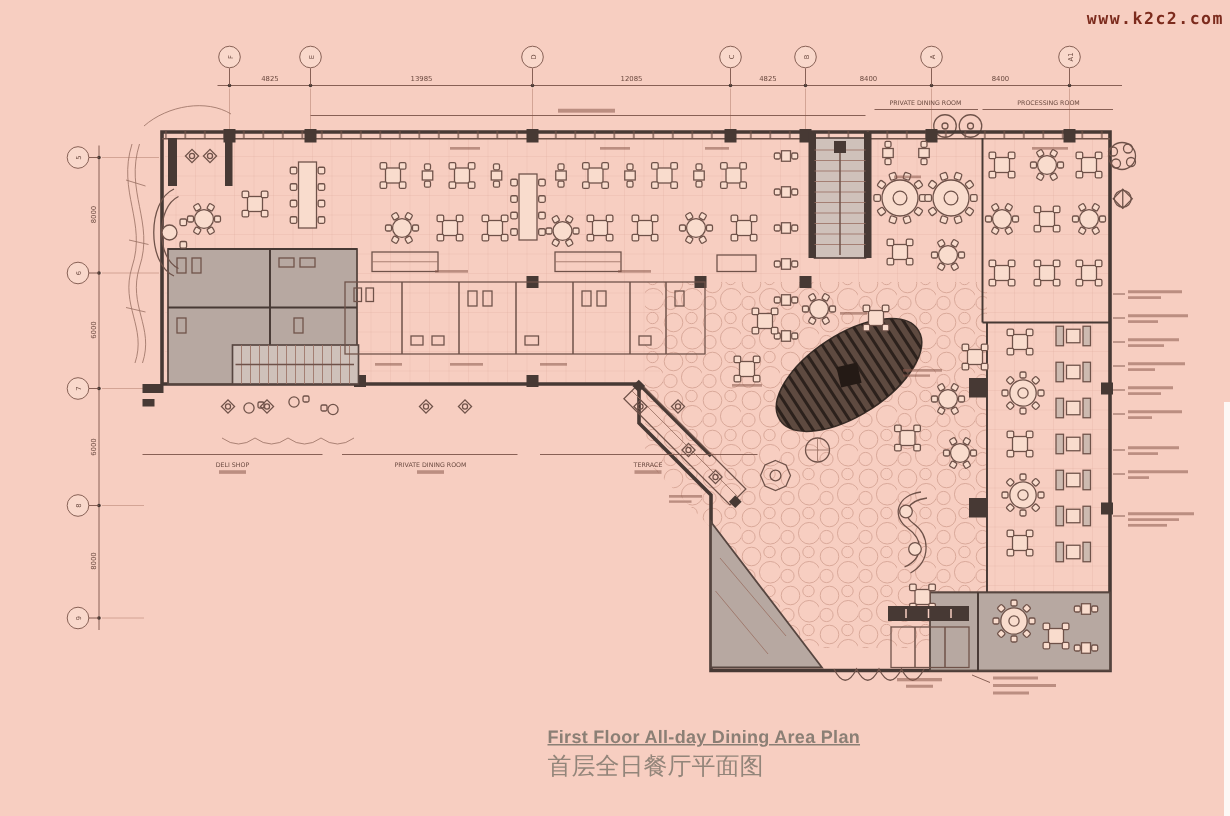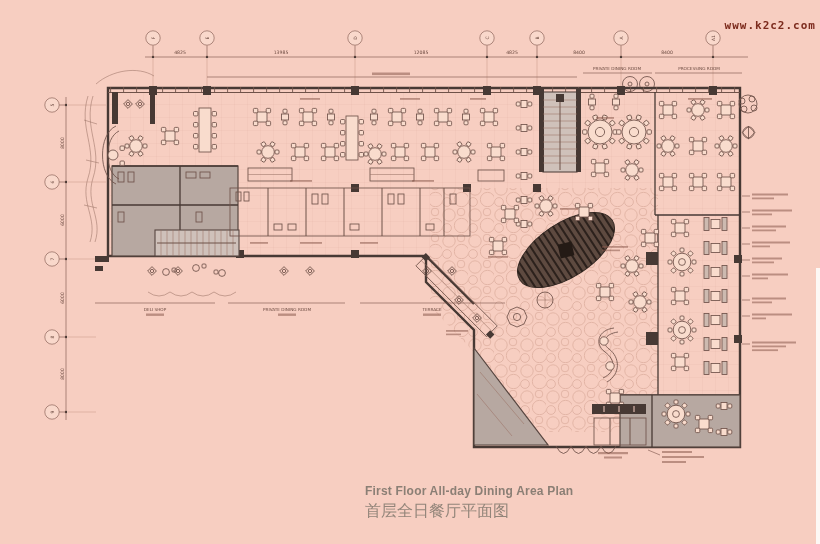--- a/index.html
+++ b/index.html
@@ -15,23 +15,23 @@
   .gray{fill:#b7a8a1;stroke:#574640;stroke-width:1.2}
   .lite{fill:#cfc1ba;stroke:#574640;stroke-width:1.1}
   .thin{stroke:#9a7164;stroke-width:.55;fill:none}
   .dimln{stroke:#7a5348;stroke-width:.6;fill:none}
   .ext{stroke:#c79586;stroke-width:.5;fill:none}
   .blur{fill:#8a5a4c;opacity:.55}
   .dim{font-size:4.6px;text-anchor:middle}
   .bub{font-size:4.5px;text-anchor:middle}
   .lbl{font-size:4.2px;text-anchor:middle}
   .title-en{position:absolute;left:365px;top:484px;font-size:12px;font-weight:bold;
-            color:#8b7f75;letter-spacing:.2px;}
+            color:#8b7f75;letter-spacing:.2px;text-decoration:underline;}
   .title-zh{position:absolute;left:365px;top:501px;font-size:16px;color:#93857a;}
-  .watermark{position:absolute;right:4px;top:19px;font-family:"DejaVu Sans Mono",monospace;
+  .watermark{position:absolute;right:4px;top:6px;font-family:"DejaVu Sans Mono",monospace;
              font-size:11px;font-weight:bold;color:#7c2b1d;letter-spacing:1px;}
   .edge-strip{position:absolute;right:0;top:268px;width:4px;height:276px;background:#fdf8f5;}
 </style>
 </head>
 <body>
 
 <div class="stage">
 
 <svg width="820" height="544" viewBox="0 0 820 544">
   <defs>

